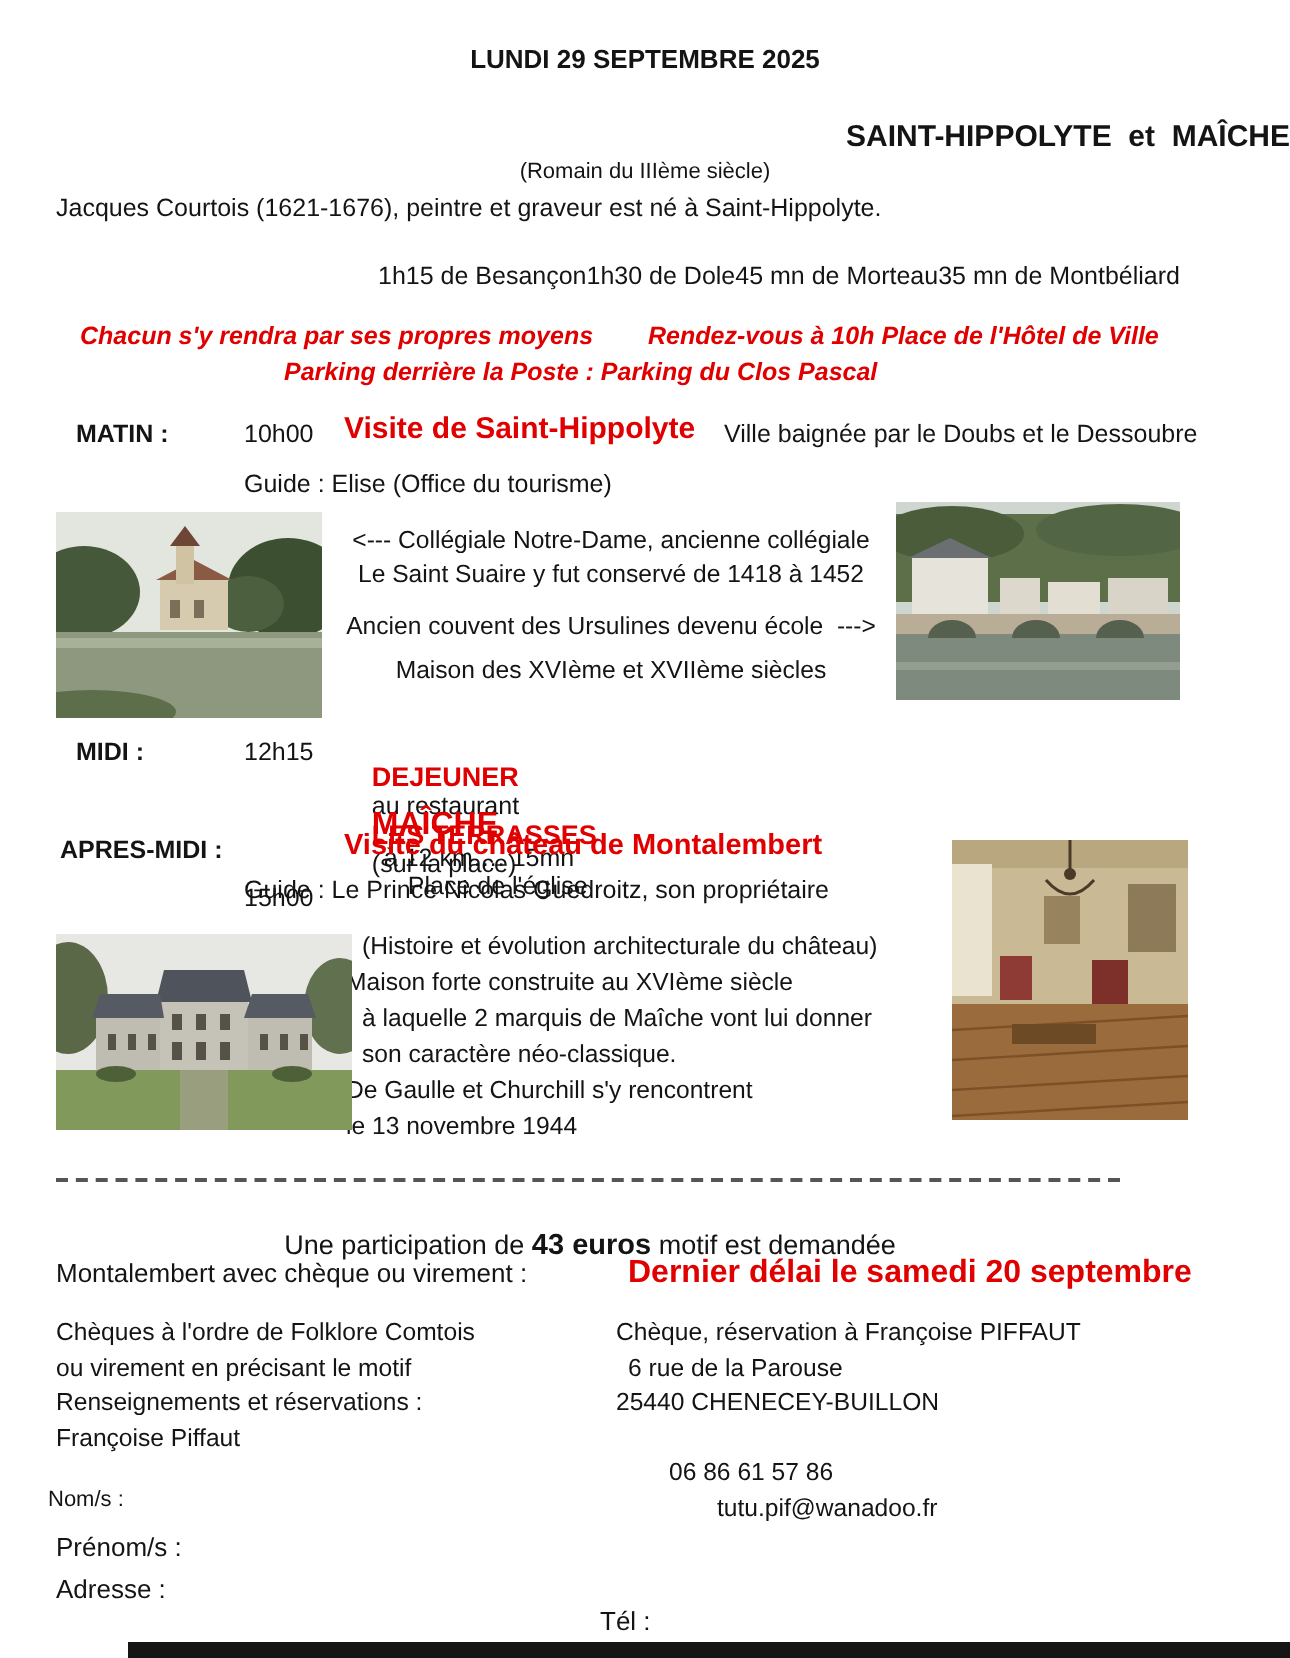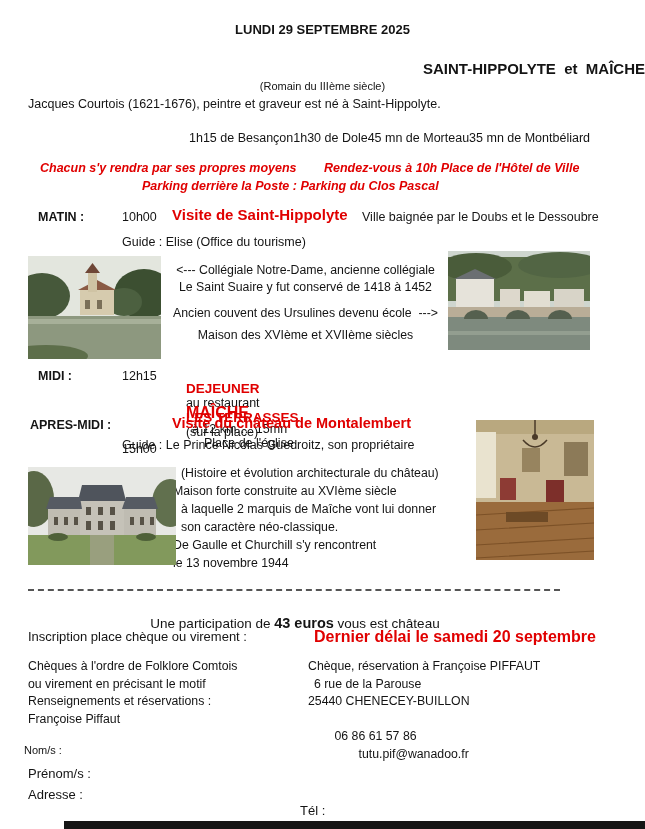--- a/index.html
+++ b/index.html
@@ -171,24 +171,24 @@
       <rect y="68" width="148" height="30" fill="#82995c"></rect>
       <rect x="62" y="68" width="24" height="30" fill="#a8a494" opacity="0.6"></rect>
       <ellipse cx="30" cy="70" rx="10" ry="4" fill="#4e6038"></ellipse>
       <ellipse cx="118" cy="70" rx="10" ry="4" fill="#4e6038"></ellipse>
     </svg>
   </div>
 
   <div class="sep"></div>
 
   <div class="abs" style="top:600px; left:0; right:70px; text-align:center; font-size:13.5px; white-space:pre;">
-    <span>Une participation de </span><span class="bold" style="font-size:14.5px;">43 euros</span><span> vous est château</span>
-  </div>
-
-  <div class="abs" style="top:629px; left:28px; font-size:13px;">Inscription place chèque ou virement :</div>
+    <span>Une participation de </span><span class="bold" style="font-size:14.5px;">43 euros</span><span> motif est demandée</span>
+  </div>
+
+  <div class="abs" style="top:629px; left:28px; font-size:13px;">Montalembert avec chèque ou virement :</div>
   <div class="abs red bold" style="top:628px; left:314px; font-size:16px;">Dernier délai le samedi 20 septembre</div>
 
   <div class="pay-col" style="left:28px; top:658px;">
     <div>Chèques à l'ordre de Folklore Comtois</div>
     <div>ou virement en précisant le motif</div>
     <div>Renseignements et réservations :</div>
     <div>Françoise Piffaut</div>
   </div>
 
   <div class="pay-col" style="left:308px; top:658px;">

